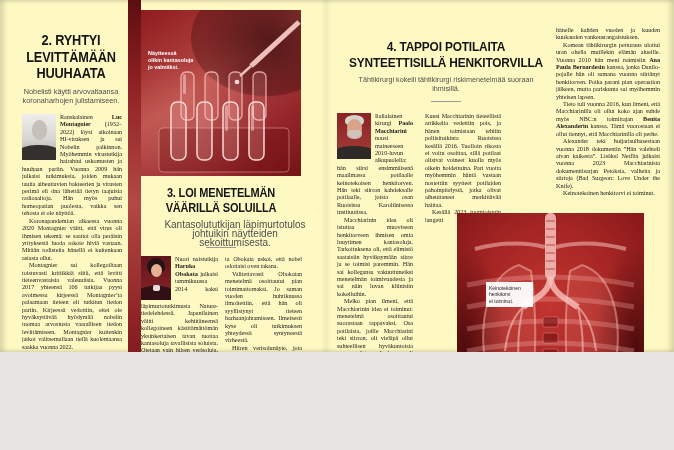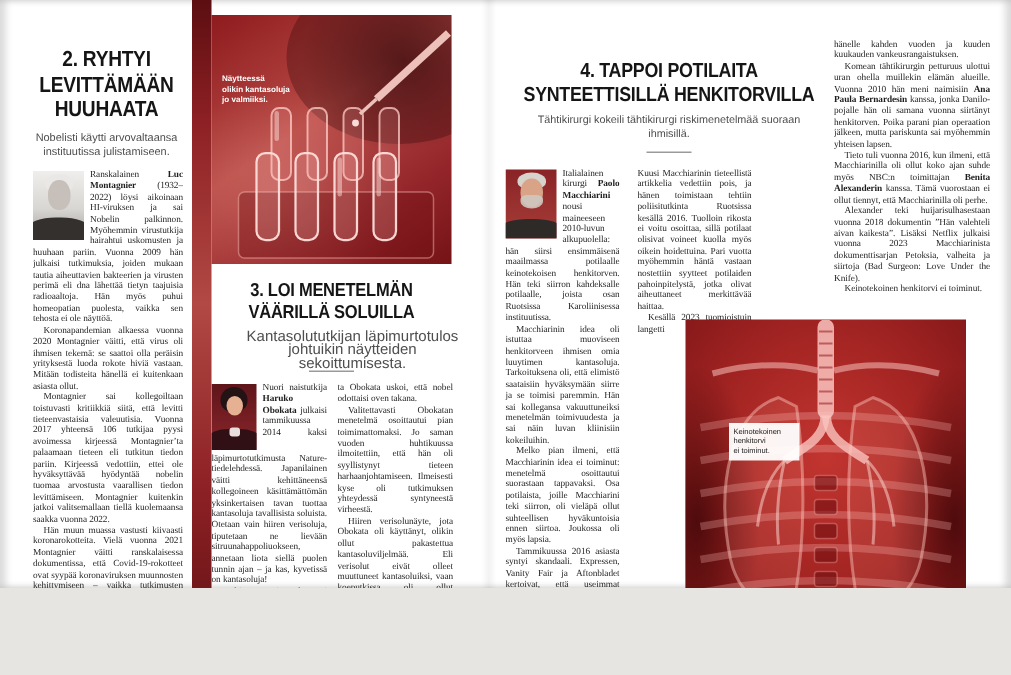--- a/index.html
+++ b/index.html
@@ -1,18 +1,18 @@
 <!DOCTYPE html>
 <html lang="fi"><head>
 <meta charset="utf-8">
 <style>
   * { margin:0; padding:0; box-sizing:border-box; }
   html,body { width:674px; height:450px; }
   body { background:#e7e5e2; font-family:"Liberation Serif", serif; }
-  .spread { position:relative; width:674px; height:392px; background:#ffffff; overflow:hidden;
+  .spread { position:relative; width:674px; height:352px; background:#fef9c3; overflow:hidden;
             box-shadow: inset 4px 0 5px rgba(0,0,0,.14), inset -4px 0 5px rgba(0,0,0,.14); }
   .gutter { position:absolute; left:321px; top:0; width:10px; height:450px;
             background:linear-gradient(90deg, rgba(0,0,0,0) 0%, rgba(0,0,0,.05) 50%, rgba(0,0,0,0) 100%); }
 
   
   .hl { position:absolute; font-family:"Liberation Sans", sans-serif; font-weight:bold; color:#151515;
         text-align:center; transform:scaleX(.88); transform-origin:50% 0; letter-spacing:-.2px; }
   .hl .ln { display:block; white-space:nowrap; }
   .sf { position:absolute; font-family:"Liberation Sans", sans-serif; color:#4e4e4e; text-align:center; }
   .rule { position:absolute; height:1px; background:#9a9a9a; }
@@ -79,21 +79,21 @@
 <body>
 
 <div class="spread">
   <div class="gutter"></div>
 
   <h1 class="hl" style="left:10px; top:32px; width:122px; font-size:14.5px; line-height:16.5px;">
     <span class="ln">2. RYHTYI</span>
     <span class="ln">LEVITTÄMÄÄN</span>
     <span class="ln">HUUHAATA</span>
   </h1>
-  <p class="sf" style="left:12px; top:87px; width:118px; font-size:7.3px; line-height:9.4px;">Nobelisti käytti arvovaltaansa instituutissa julistamiseen.</p>
+  <p class="sf" style="left:12px; top:87px; width:118px; font-size:7.3px; line-height:9.4px;">Nobelisti käytti arvovaltaansa koronaharhojen julistamiseen.</p>
   <div class="bodycol" style="left:22px; top:113px; width:100px; height:315px;">
     <div class="portrait montagnier">
       <div class="hair"></div>
       <div class="face"></div>
       <div class="suit"></div>
     </div>
   <p><span>Ranskalainen </span><span class="b">Luc Montagnier</span><span> (1932–2022) löysi aikoinaan HI-viruksen ja sai Nobelin palkinnon. Myöhemmin virustutkija hairahtui uskomusten ja huuhaan pariin. Vuonna 2009 hän julkaisi tutkimuksia, joiden mukaan tautia aiheuttavien bakteerien ja virusten perimä eli dna lähettää tietyn taajuisia radioaaltoja. Hän myös puhui homeopatian puolesta, vaikka sen tehosta ei ole näyttöä.</span></p>
       <p><span>Koronapandemian alkaessa vuonna 2020 Montagnier väitti, että virus oli ihmisen tekemä: se saattoi olla peräisin yrityksestä luoda rokote hiviä vastaan. Mitään todisteita hänellä ei kuitenkaan asiasta ollut.</span></p>
       <p><span>Montagnier sai kollegoiltaan toistuvasti kritiikkiä siitä, että levitti tieteenvastaisia valeuutisia. Vuonna 2017 yhteensä 106 tutkijaa pyysi avoimessa kirjeessä Montagnier’ta palaamaan tieteen eli tutkitun tiedon pariin. Kirjeessä vedottiin, ettei ole hyväksyttävää hyödyntää nobelin tuomaa arvostusta vaarallisen tiedon levittämiseen. Montagnier kuitenkin jatkoi valitsemallaan tiellä kuolemaansa saakka vuonna 2022.</span></p>
       <p><span>Hän muun muassa vastusti kiivaasti koronarokotteita. Vielä vuonna 2021 Montagnier väitti ranskalaisessa dokumentissa, että Covid-19-rokotteet ovat syypää koronaviruksen muunnosten kehittymiseen – vaikka tutkimusten pohjalta tiedettiin, että virus oli alkanut muuntua jo ennen rokotteita.</span></p>

